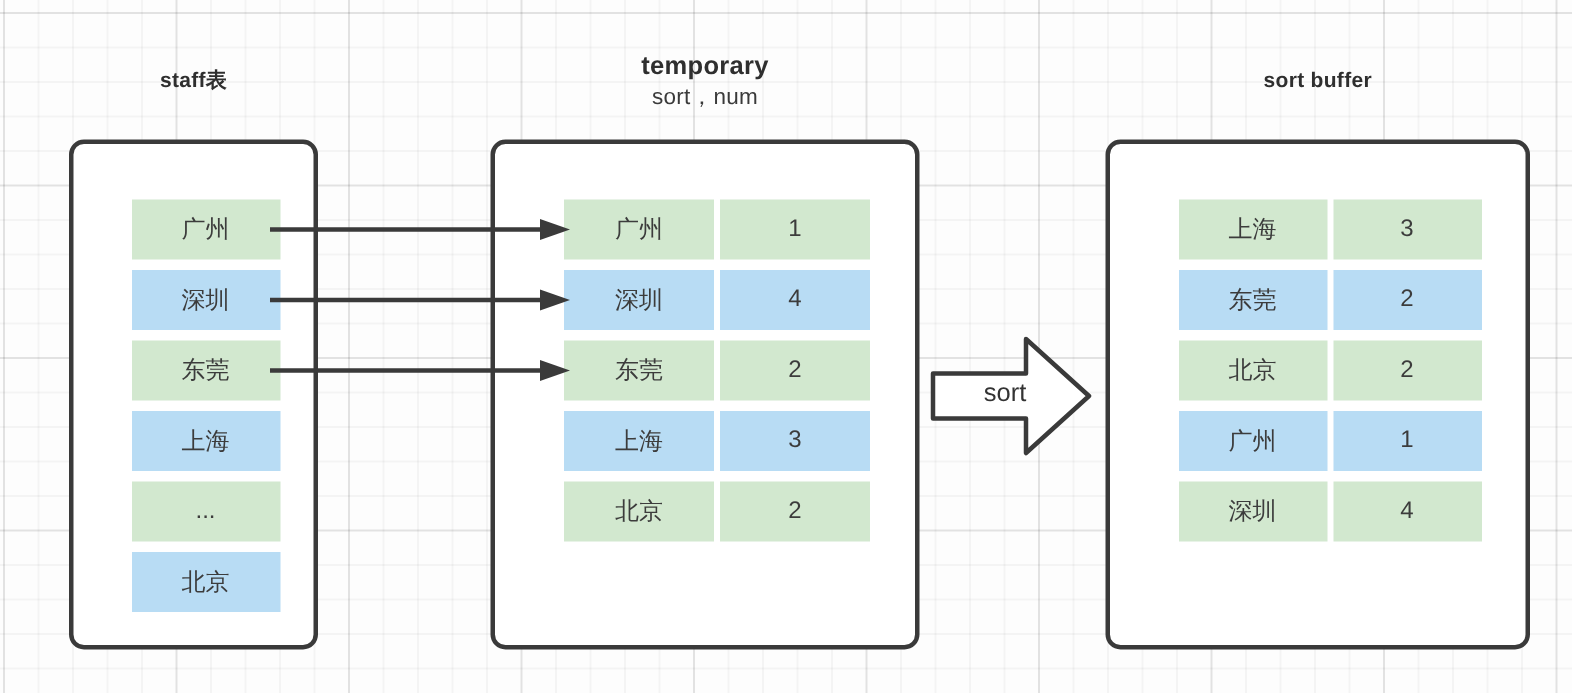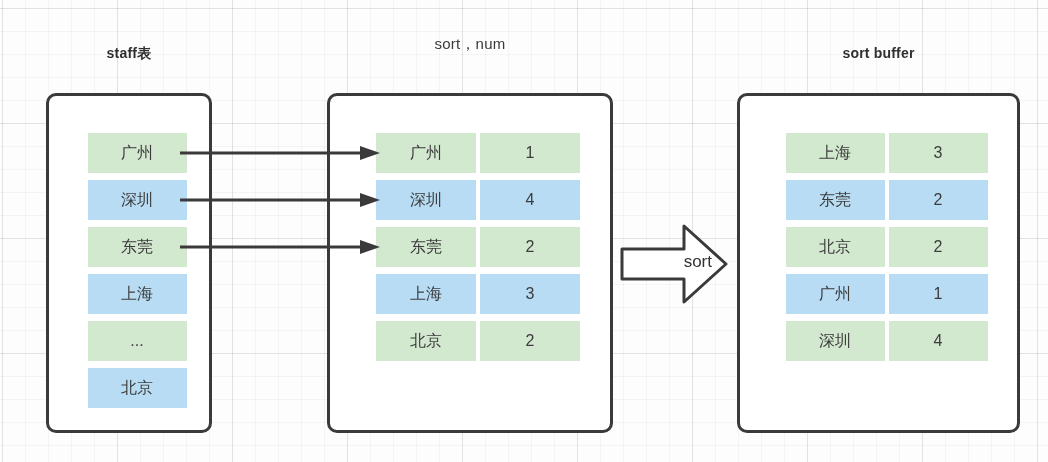--- a/index.html
+++ b/index.html
@@ -60,32 +60,33 @@
   .box-sort .pair .cell{width:99px;}
   .g{background:#d2e8cf;}
   .b{background:#b8dcf4;}
   .overlay{
     position:absolute;left:0;top:0;width:1048px;height:462px;
     pointer-events:none;
   }
   .sort-label{
     position:absolute;
     left:628px;top:252px;width:84px;
-    text-align:right;
+    text-align:center;
     font-size:17px;color:#333;
   }
 </style>
 </head>
 <body>
 
 <div class="canvas">
 
   <div class="title" style="left:46px;width:166px;top:45px;">staff表</div>
 
   <div class="title" style="left:327px;width:286px;top:34px;font-size:17px;">
+    <div>temporary</div>
     <div class="subtitle">sort，num</div>
   </div>
 
   <div class="title" style="left:737px;width:283px;top:45px;">sort buffer</div>
 
   <div class="box box-staff">
     <div class="cell g">广州</div>
     <div class="cell b">深圳</div>
     <div class="cell g">东莞</div>
     <div class="cell b">上海</div>

